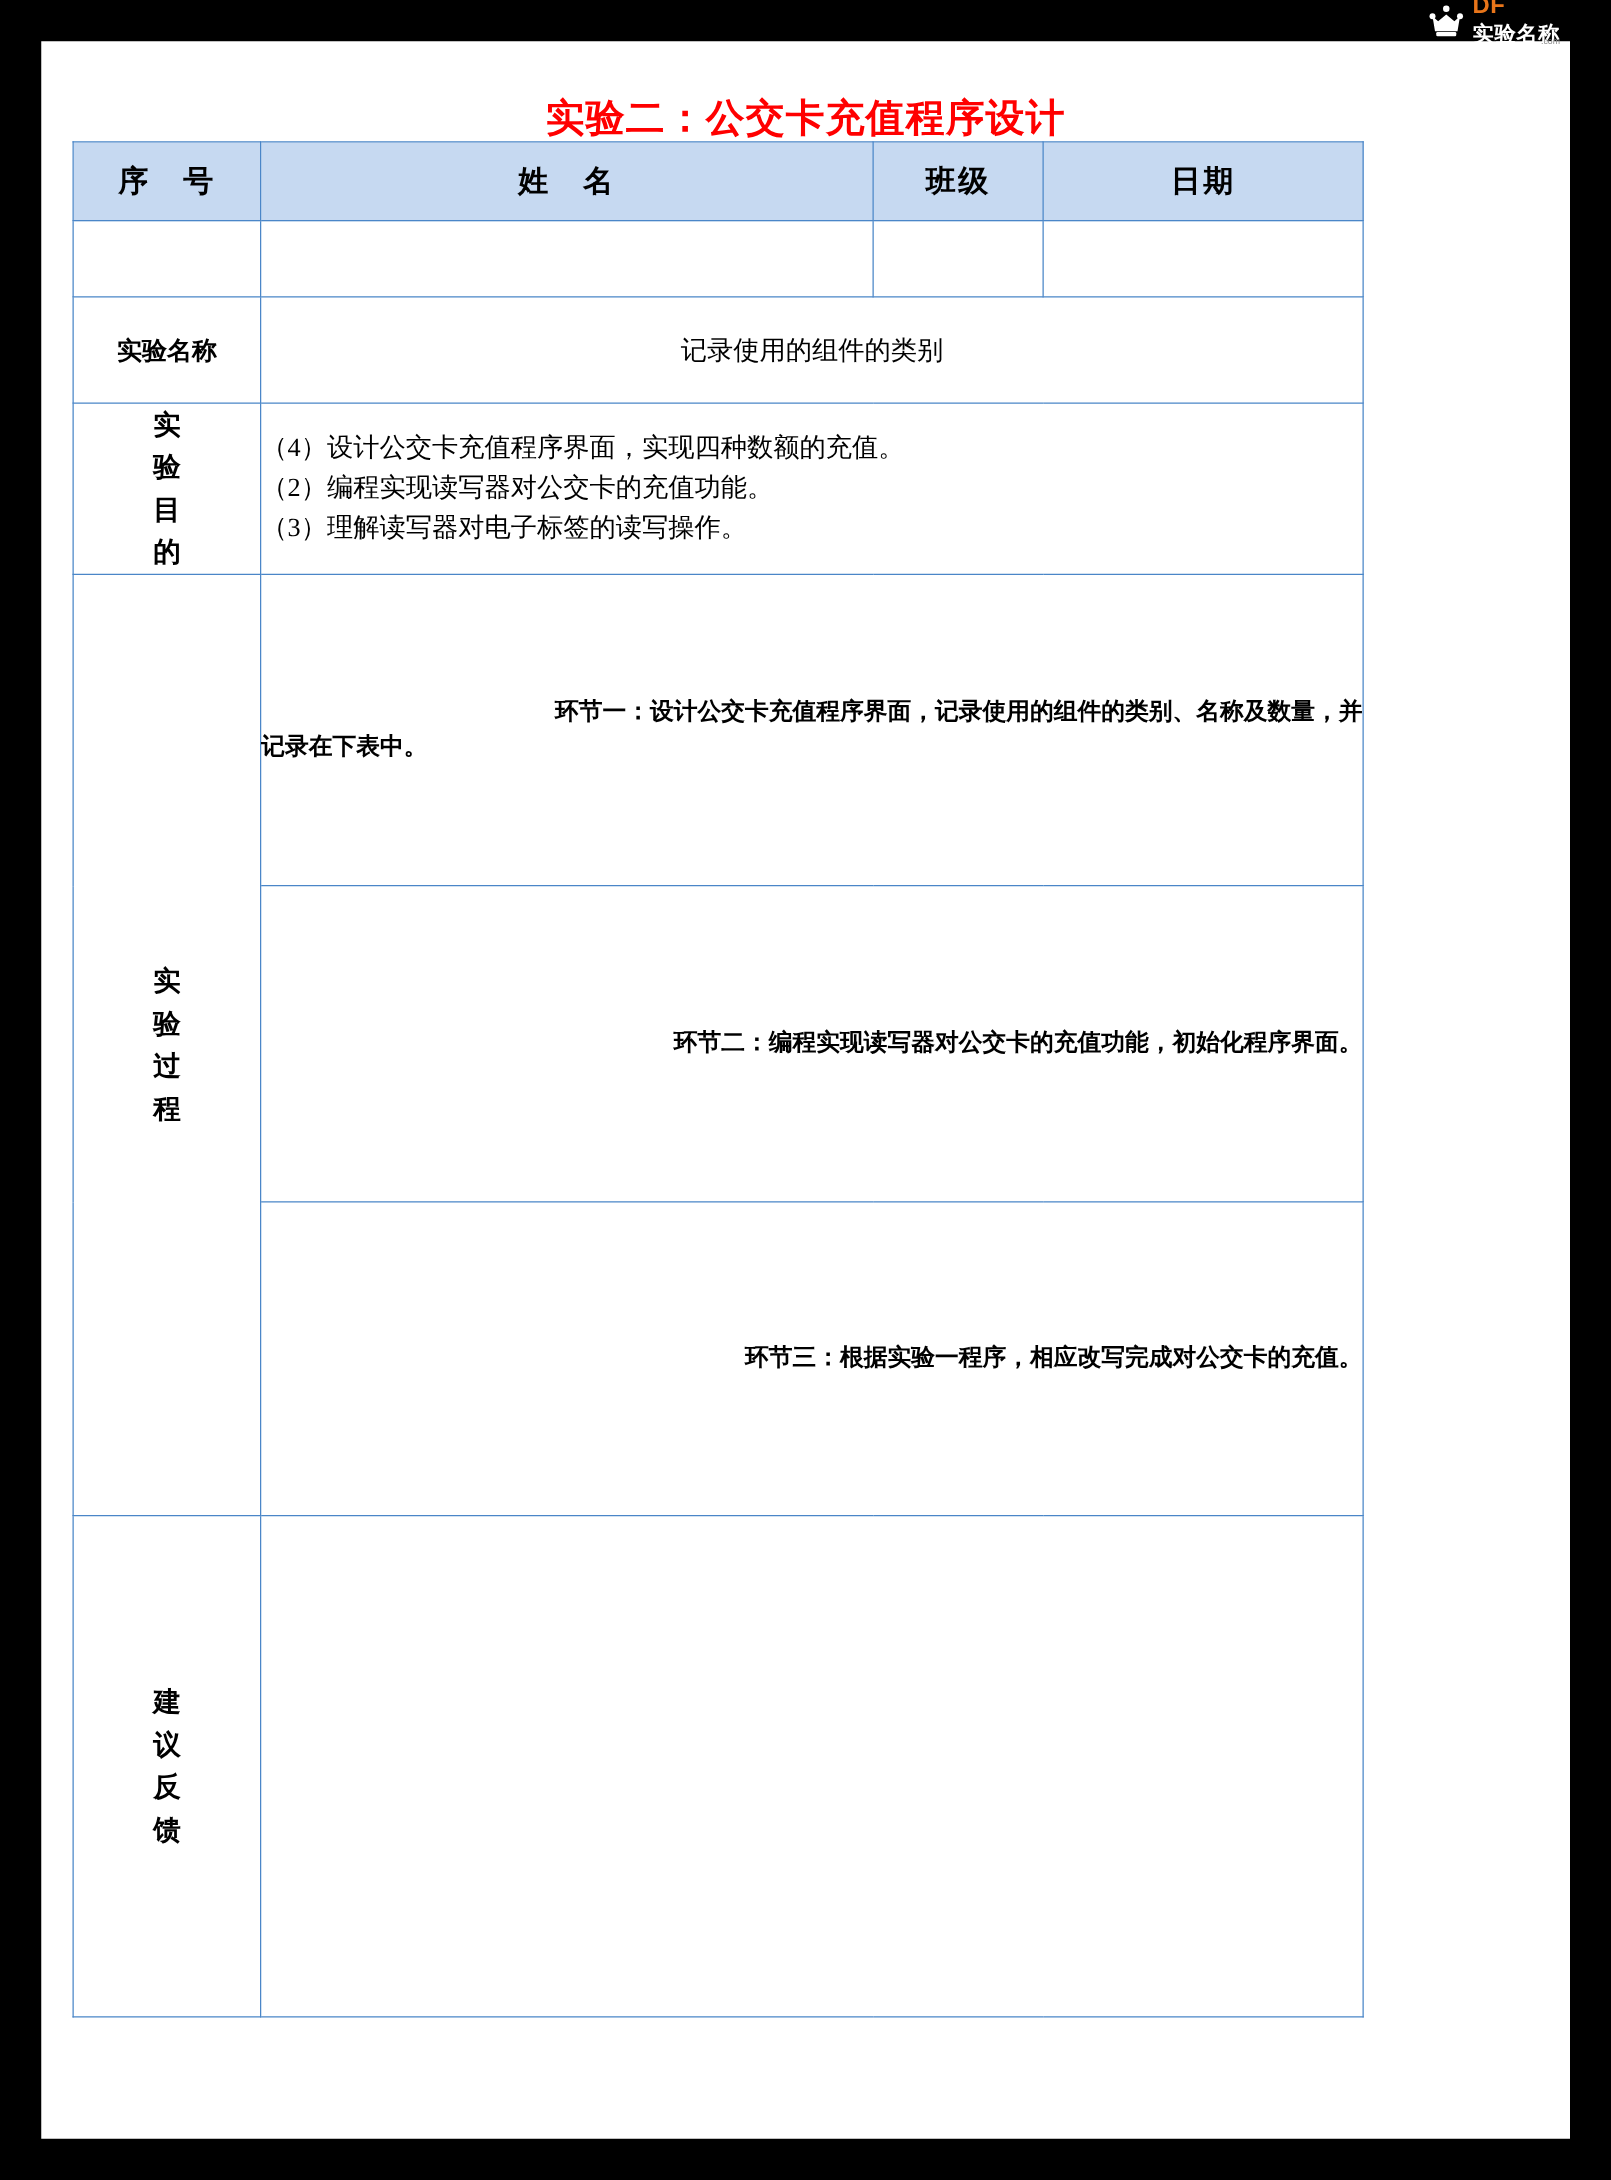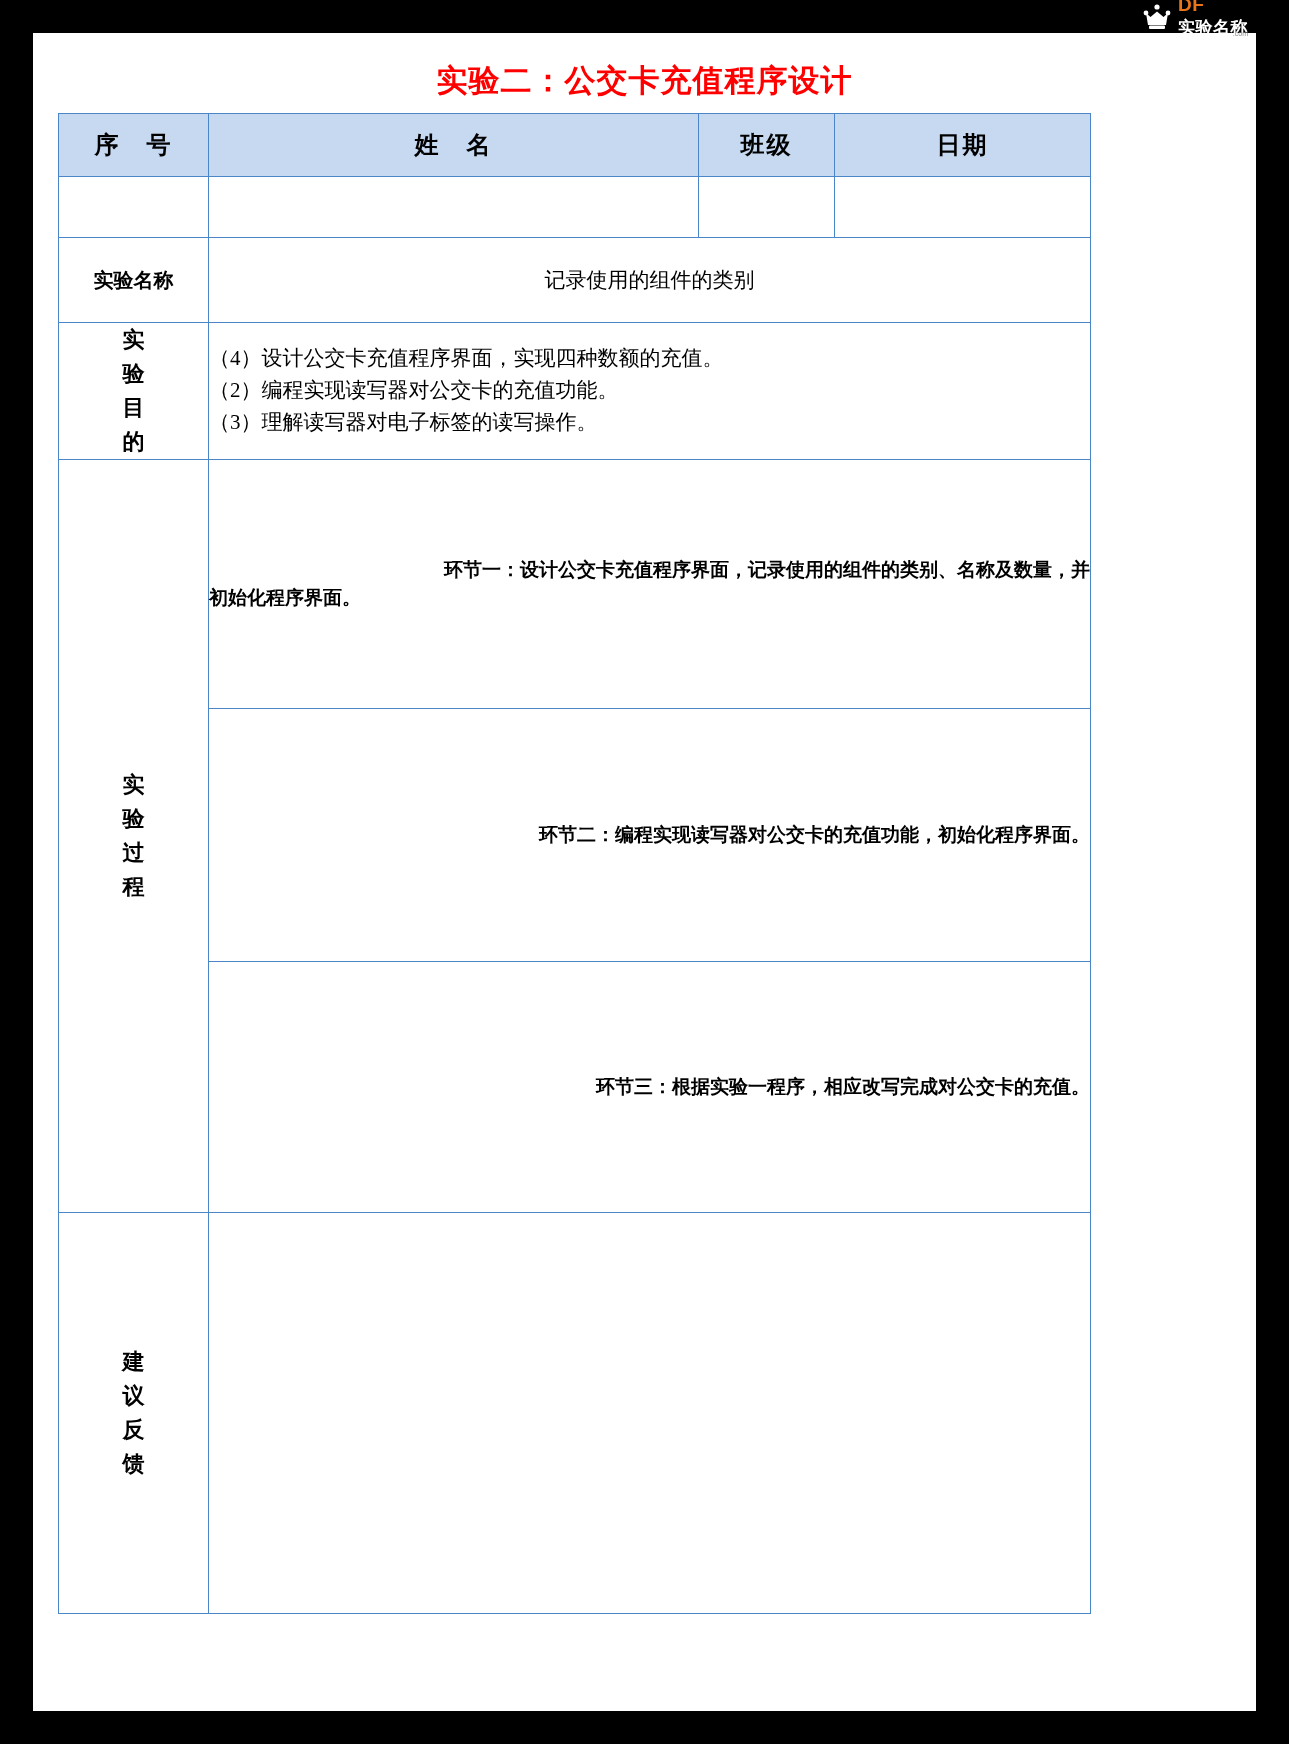--- a/index.html
+++ b/index.html
@@ -57,21 +57,21 @@
     bottom: -4px;
     color: #8a8a8a;
     font-size: 7px;
     font-family: "Liberation Sans", "DejaVu Sans", sans-serif;
   }
 
   
   #title {
     position: absolute;
     left: 0;
-    top: 27px;
+    top: 41px;
     width: 100%;
     text-align: center;
     color: #ff0000;
     font-size: 31px;
     font-weight: bold;
     font-family: "Liberation Sans", "DejaVu Sans", sans-serif;
     letter-spacing: 1px;
   }
 
   
@@ -215,21 +215,21 @@
       </tr>
       <tr>
         <td class="vert-label" rowspan="3">
           <span>实</span>
           <span>验</span>
           <span>过</span>
           <span>程</span>
         </td>
         <td class="step h-step1" colspan="3">
           <span class="ln">环节一：设计公交卡充值程序界面，记录使用的组件的类别、名称及数量，并</span>
-          <span class="ln2">初始化程序界面。</span>
+          <span class="ln2">记录在下表中。</span>
         </td>
       </tr>
       <tr>
         <td class="step h-step2" colspan="3">
           <span class="ln">环节二：编程实现读写器对公交卡的充值功能，初始化程序界面。</span>
         </td>
       </tr>
       <tr>
         <td class="step h-step3" colspan="3">
           <span class="ln">环节三：根据实验一程序，相应改写完成对公交卡的充值。</span>

